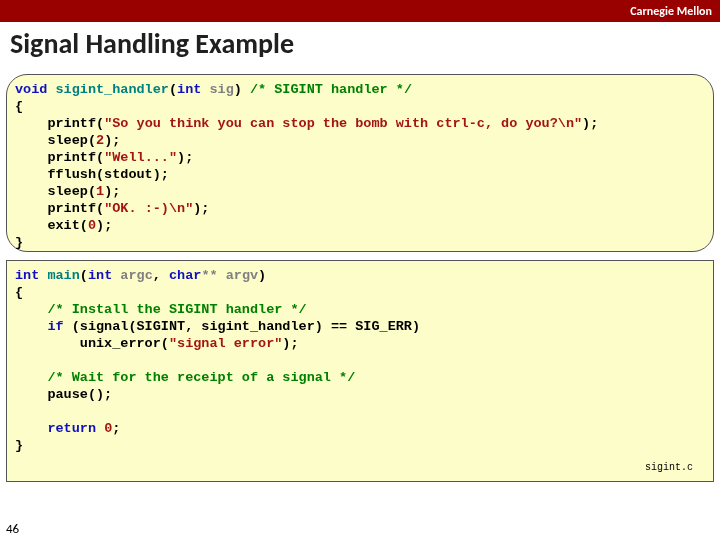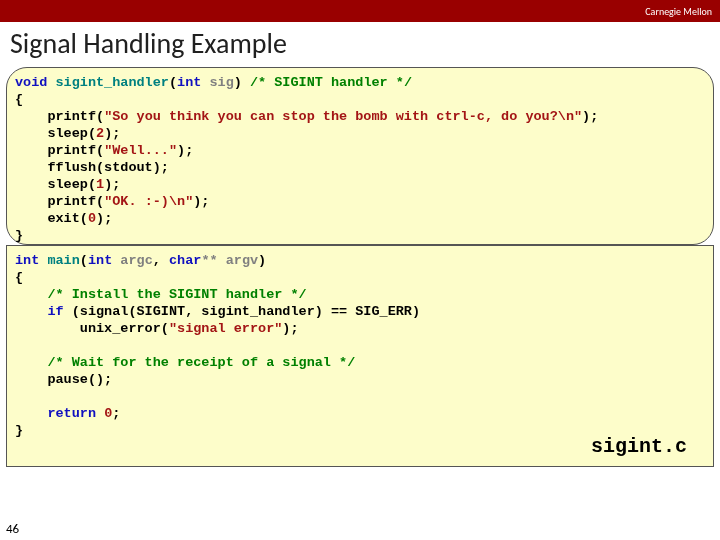--- a/index.html
+++ b/index.html
@@ -15,58 +15,58 @@
     background: #990000;
     height: 22px;
     width: 100%;
     display: flex;
     justify-content: flex-end;
     align-items: center;
     padding-right: 8px;
   }
   .brand {
     color: #fff;
-    font-size: 10px;
-    font-weight: normal;
+    font-size: 12px;
+    font-weight: bold;
   }
   .title {
     font-size: 28px;
-    font-weight: normal;
+    font-weight: bold;
     color: #202020;
-    padding: 4px 10px 6px 10px;
+    padding: 4px 10px 13px 10px;
   }
   .codebox {
     margin: 0 6px;
     border: 1px solid #555;
     background: #FDFDCA;
     position: relative;
   }
   .box1 { height: 178px; border-radius: 21px; }
-  .box2 { height: 222px; }
+  .box2 { height: 222px; margin-top: 8px; }
   pre.code {
     font-family: "Courier New", monospace;
     font-size: 13.5px;
     line-height: 17px;
     font-weight: bold;
     color: #000;
     white-space: pre;
     padding: 6px 8px;
   }
   .kw { color: #1010C0; }
   .nm { color: #008080; }
   .ar { color: #808080; }
   .cm { color: #008000; }
   .st { color: #A31515; }
   .filelabel {
     position: absolute;
-    right: 26px;
+    right: 20px;
     bottom: 8px;
     font-family: "Courier New", monospace;
-    font-weight: bold;
-    font-size: 20px;
+    font-weight: normal;
+    font-size: 10px;
     color: #000;
   }
   .footer {
     position: absolute;
     bottom: 4px;
     left: 6px;
     right: 8px;
     display: flex;
     justify-content: space-between;
     align-items: flex-end;

